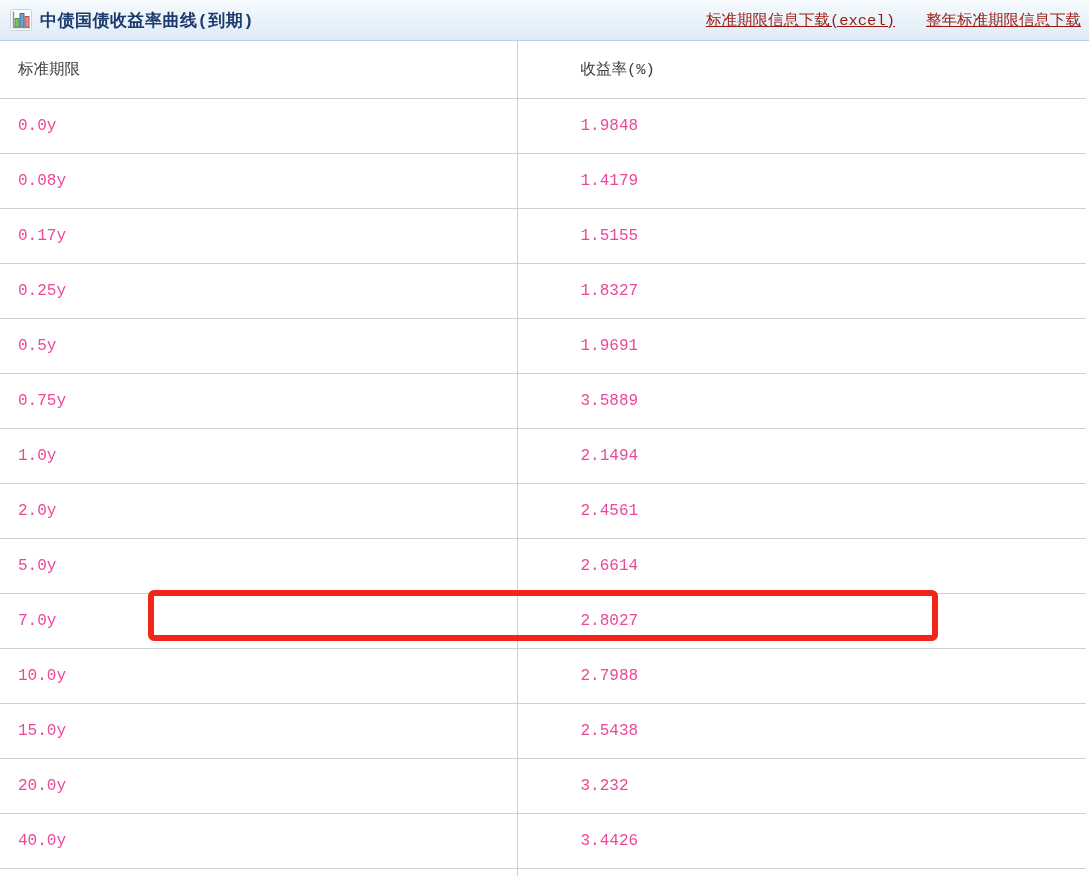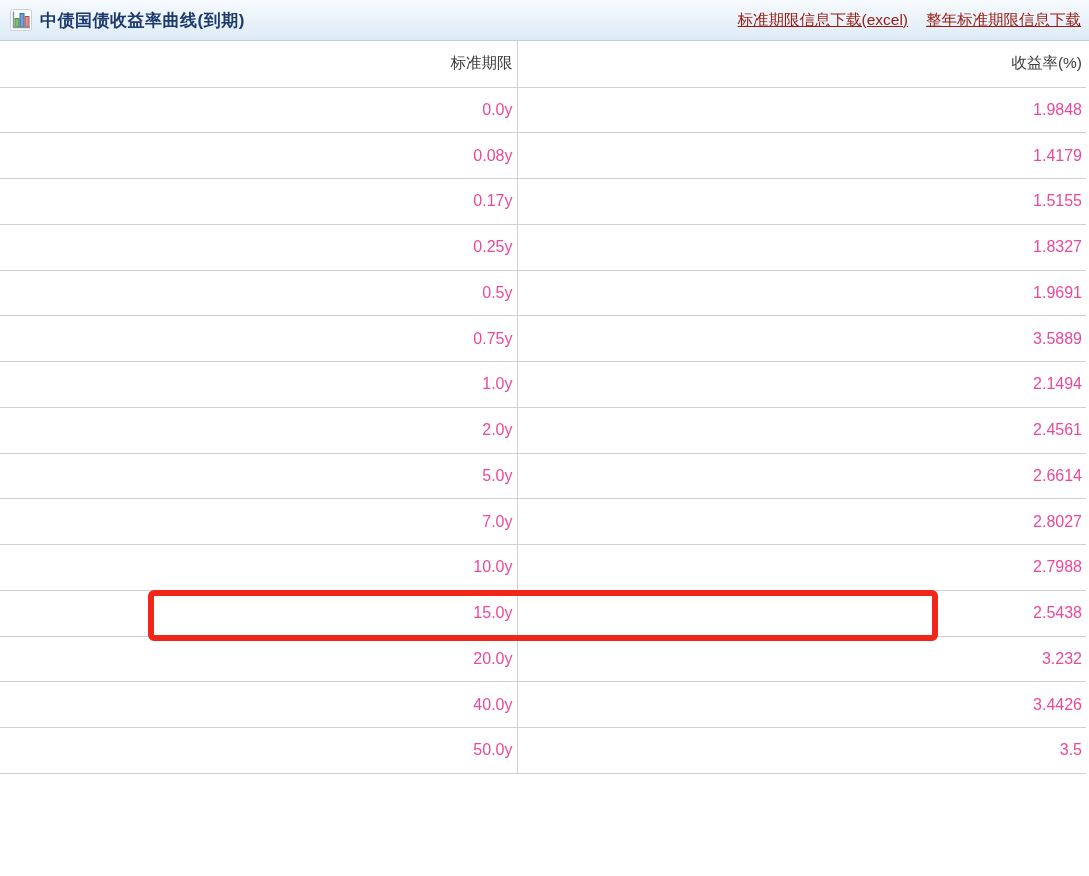--- a/index.html
+++ b/index.html
@@ -2,63 +2,63 @@
 <html style="--title-color: #1c3a6d; --link-color: #9a1a10; --highlight-color: #f02718; --line-color: #d0d0d0;"><head>
 <meta charset="utf-8">
 <style>
   * { margin: 0; padding: 0; box-sizing: border-box; }
   html, body {
     width: 1089px; height: 876px;
     background: #ffffff;
     font-family: "Liberation Sans", "DejaVu Sans", sans-serif;
     overflow: hidden;
   }
-  .page { position: relative; width: 903px; height: 876px; }
+  .page { position: relative; width: 903px; height: 876px; font-family: Liberation Mono, monospace; }
 
   
   .topbar {
     position: absolute; left: 0; top: 0;
     width: 1089px; height: 41px;
     background: linear-gradient(to bottom, #f6fafd 0%, #e9f2fa 55%, #dcebf7 100%);
     border-bottom: 1px solid #bdd1e4;
     display: flex; align-items: center;
     padding: 0 6px 0 9px;
   }
   .topbar .icon-wrap { width: 24px; height: 24px; display: inline-flex; align-items: center; justify-content: center; }
   .topbar .title {
     margin-left: 7px;
     font-size: 17px; font-weight: bold;
     color: var(--title-color, #1c3a6d);
     letter-spacing: 0.5px;
     white-space: nowrap;
   }
   .topbar .links {
     margin-left: auto;
-    display: flex; align-items: center; gap: 18px;
+    display: flex; align-items: center; gap: 31px;
     padding-right: 2px;
   }
   .topbar .links a {
     font-size: 15.5px;
     color: var(--link-color, #9a1a10);
     text-decoration: underline;
     cursor: pointer;
     white-space: nowrap;
   }
 
   
   table.yield-table {
     position: absolute; left: 0; top: 41px;
     width: 1086px;
     border-collapse: collapse;
     table-layout: fixed;
   }
   table.yield-table col.c1 { width: 517px; }
   table.yield-table th, table.yield-table td {
-    padding: 4px;
-    text-align: right;
+    padding: 18px;
+    text-align: left;
     font-weight: normal;
     border-bottom: 1px solid var(--line-color, #d0d0d0);
     overflow: hidden;
     white-space: nowrap;
   }
   table.yield-table th { height: 46px; font-size: 15.5px; color: #3c3c3c; }
   table.yield-table td { height: 45.76px; font-size: 16px; color: #ec4899; }
   table.yield-table th:first-child, table.yield-table td:first-child {
     border-right: 1px solid var(--line-color, #d0d0d0);
   }

